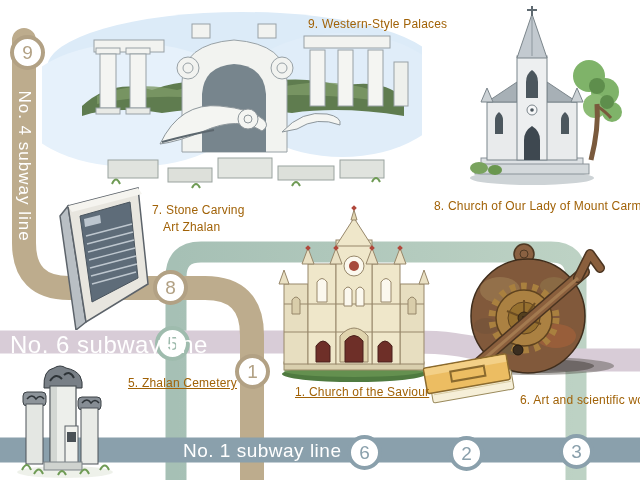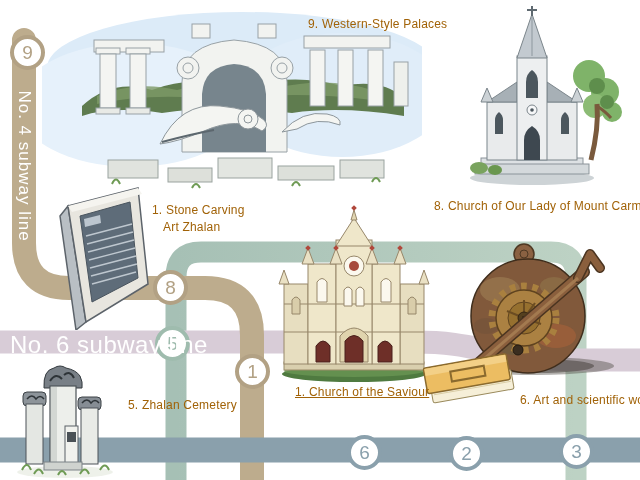--- a/index.html
+++ b/index.html
@@ -274,22 +274,23 @@
   <div class="station st-teal" style="left:155px;top:326px;z-index:2;">5</div>
   <div class="station st-tan" style="left:235px;top:354px;z-index:2;">1</div>
   <div class="station st-blue" style="left:347px;top:435px;z-index:2;">6</div>
   <div class="station st-blue" style="left:449px;top:436px;z-index:2;">2</div>
   <div class="station st-blue" style="left:559px;top:434px;z-index:2;">3</div>
 
   <div class="v-wrap" style="z-index:2;">
     <span class="v-text">No. 4 subway line</span>
   </div>
   <div class="line-label" style="left:10px;top:331px;z-index:2;">No. 6 subway line</div>
+  <div class="line-label" style="left:183px;top:440px;z-index:2;font-size:19px;">No. 1 subway line</div>
 
   <div class="lm-label" style="left:308px;top:17px;z-index:4;">9. Western-Style Palaces</div>
   <div class="lm-label" style="left:434px;top:199px;z-index:4;">8. Church of Our Lady of Mount Carmel</div>
-  <div class="lm-label" style="left:152px;top:203px;z-index:4;">1. Stone Carving</div>
+  <div class="lm-label" style="left:152px;top:203px;z-index:4;">7. Stone Carving</div>
   <div class="lm-label" style="left:163px;top:220px;z-index:4;">Art Zhalan</div>
   <div class="lm-label" style="left:295px;top:385px;z-index:4;text-decoration:underline;">1. Church of the Saviour</div>
-  <div class="lm-label" style="left:128px;top:398px;z-index:4;">5. Zhalan Cemetery</div>
+  <div class="lm-label" style="left:128px;top:376px;z-index:4;text-decoration:underline;">5. Zhalan Cemetery</div>
   <div class="lm-label" style="left:520px;top:393px;z-index:4;">6. Art and scientific work</div>
 
 </div>
 
 </body></html>

